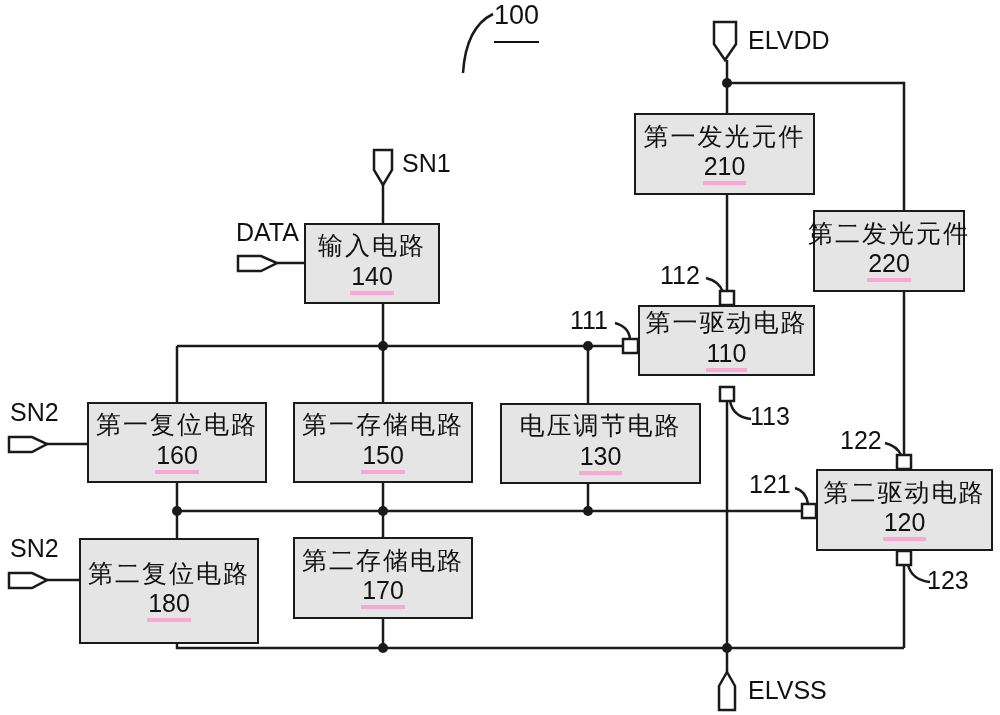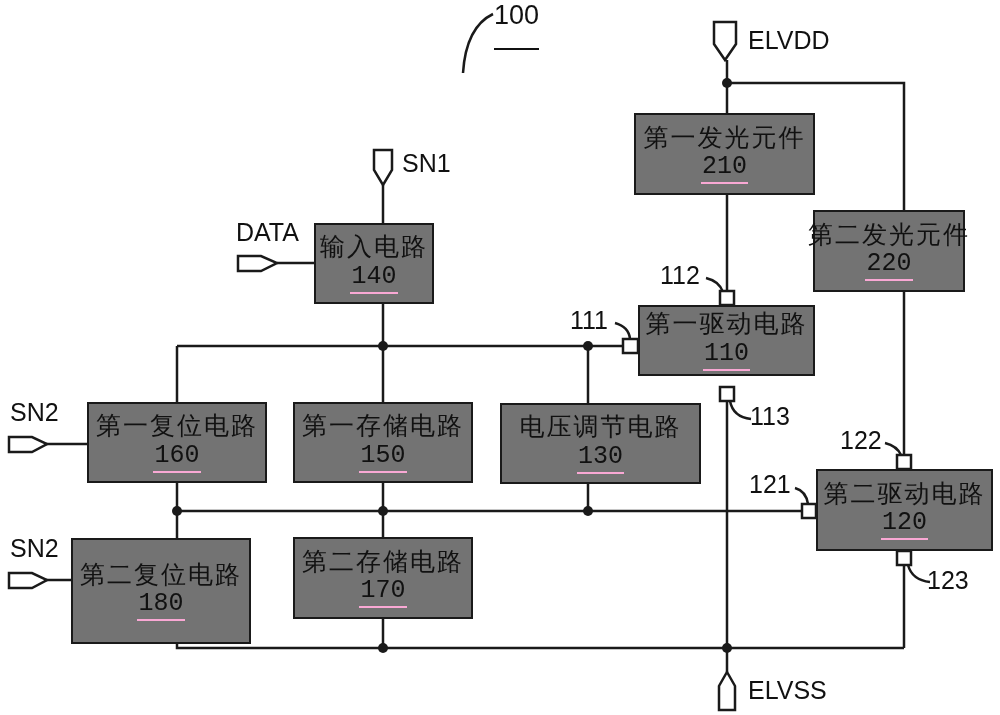--- a/index.html
+++ b/index.html
@@ -2,36 +2,36 @@
 <html><head>
 <meta charset="utf-8">
 <style>
   html,body{margin:0;padding:0;background:#ffffff;}
   #canvas{
     position:relative;width:1000px;height:715px;background:#ffffff;
     font-family:"Liberation Sans",sans-serif;color:#111;overflow:hidden;
   }
   #wires{position:absolute;left:0;top:0;z-index:0;}
   .block{
-    position:absolute;z-index:1;background:#737373;
+    position:absolute;z-index:1;background:#e5e5e5;
     border:2.5px solid #1a1a1a;box-sizing:border-box;
     display:flex;flex-direction:column;align-items:center;justify-content:center;
   }
   .block .cname{
     font-family:"Liberation Serif",serif;
     font-size:25px;letter-spacing:2px;line-height:1.15;white-space:nowrap;
   }
   .block .cref{
-    font-family:Liberation Mono, monospace;
-    font-size:25px;line-height:1.2;border-bottom:2px solid #f9a8d4;padding:0 1px;
+    font-family:Liberation Sans, sans-serif;
+    font-size:25px;line-height:1.2;border-bottom:4px solid #f9a8d4;padding:0 1px;
   }
   .lbl{
     position:absolute;z-index:2;font-size:25px;line-height:1;white-space:nowrap;
   }
-  .lbl.ref{border-bottom:2.5px solid #111;padding-bottom:19px;font-size:27px;}
+  .lbl.ref{border-bottom:2.5px solid #111;padding-bottom:12px;font-size:27px;}
 </style>
 </head>
 <body>
 
 <div id="canvas">
 
   <svg id="wires" width="1000" height="715" viewBox="0 0 1000 715">
     <g stroke="#1a1a1a" stroke-width="2.5" fill="none">
 
       <path d="M727,60 V113"></path>
@@ -100,21 +100,21 @@
   </svg>
 
   <div class="block" style="left:634px;top:113px;width:181px;height:82px">
     <span class="cname">第一发光元件</span>
     <span class="cref">210</span>
   </div>
   <div class="block" style="left:813px;top:210px;width:152px;height:82px">
     <span class="cname">第二发光元件</span>
     <span class="cref">220</span>
   </div>
-  <div class="block" style="left:314px;top:223px;width:120px;height:81px">
+  <div class="block" style="left:304px;top:223px;width:136px;height:81px">
     <span class="cname">输入电路</span>
     <span class="cref">140</span>
   </div>
   <div class="block" style="left:638px;top:305px;width:177px;height:71px">
     <span class="cname">第一驱动电路</span>
     <span class="cref">110</span>
   </div>
   <div class="block" style="left:87px;top:402px;width:180px;height:81px">
     <span class="cname">第一复位电路</span>
     <span class="cref">160</span>
@@ -124,21 +124,21 @@
     <span class="cref">150</span>
   </div>
   <div class="block" style="left:500px;top:403px;width:201px;height:81px">
     <span class="cname">电压调节电路</span>
     <span class="cref">130</span>
   </div>
   <div class="block" style="left:816px;top:469px;width:177px;height:82px">
     <span class="cname">第二驱动电路</span>
     <span class="cref">120</span>
   </div>
-  <div class="block" style="left:71px;top:538px;width:180px;height:106px">
+  <div class="block" style="left:79px;top:538px;width:180px;height:106px">
     <span class="cname">第二复位电路</span>
     <span class="cref">180</span>
   </div>
   <div class="block" style="left:293px;top:537px;width:180px;height:82px">
     <span class="cname">第二存储电路</span>
     <span class="cref">170</span>
   </div>
 
   <span class="lbl ref" style="left:494px;top:2px">100</span>
   <span class="lbl" style="left:748px;top:28px">ELVDD</span>

